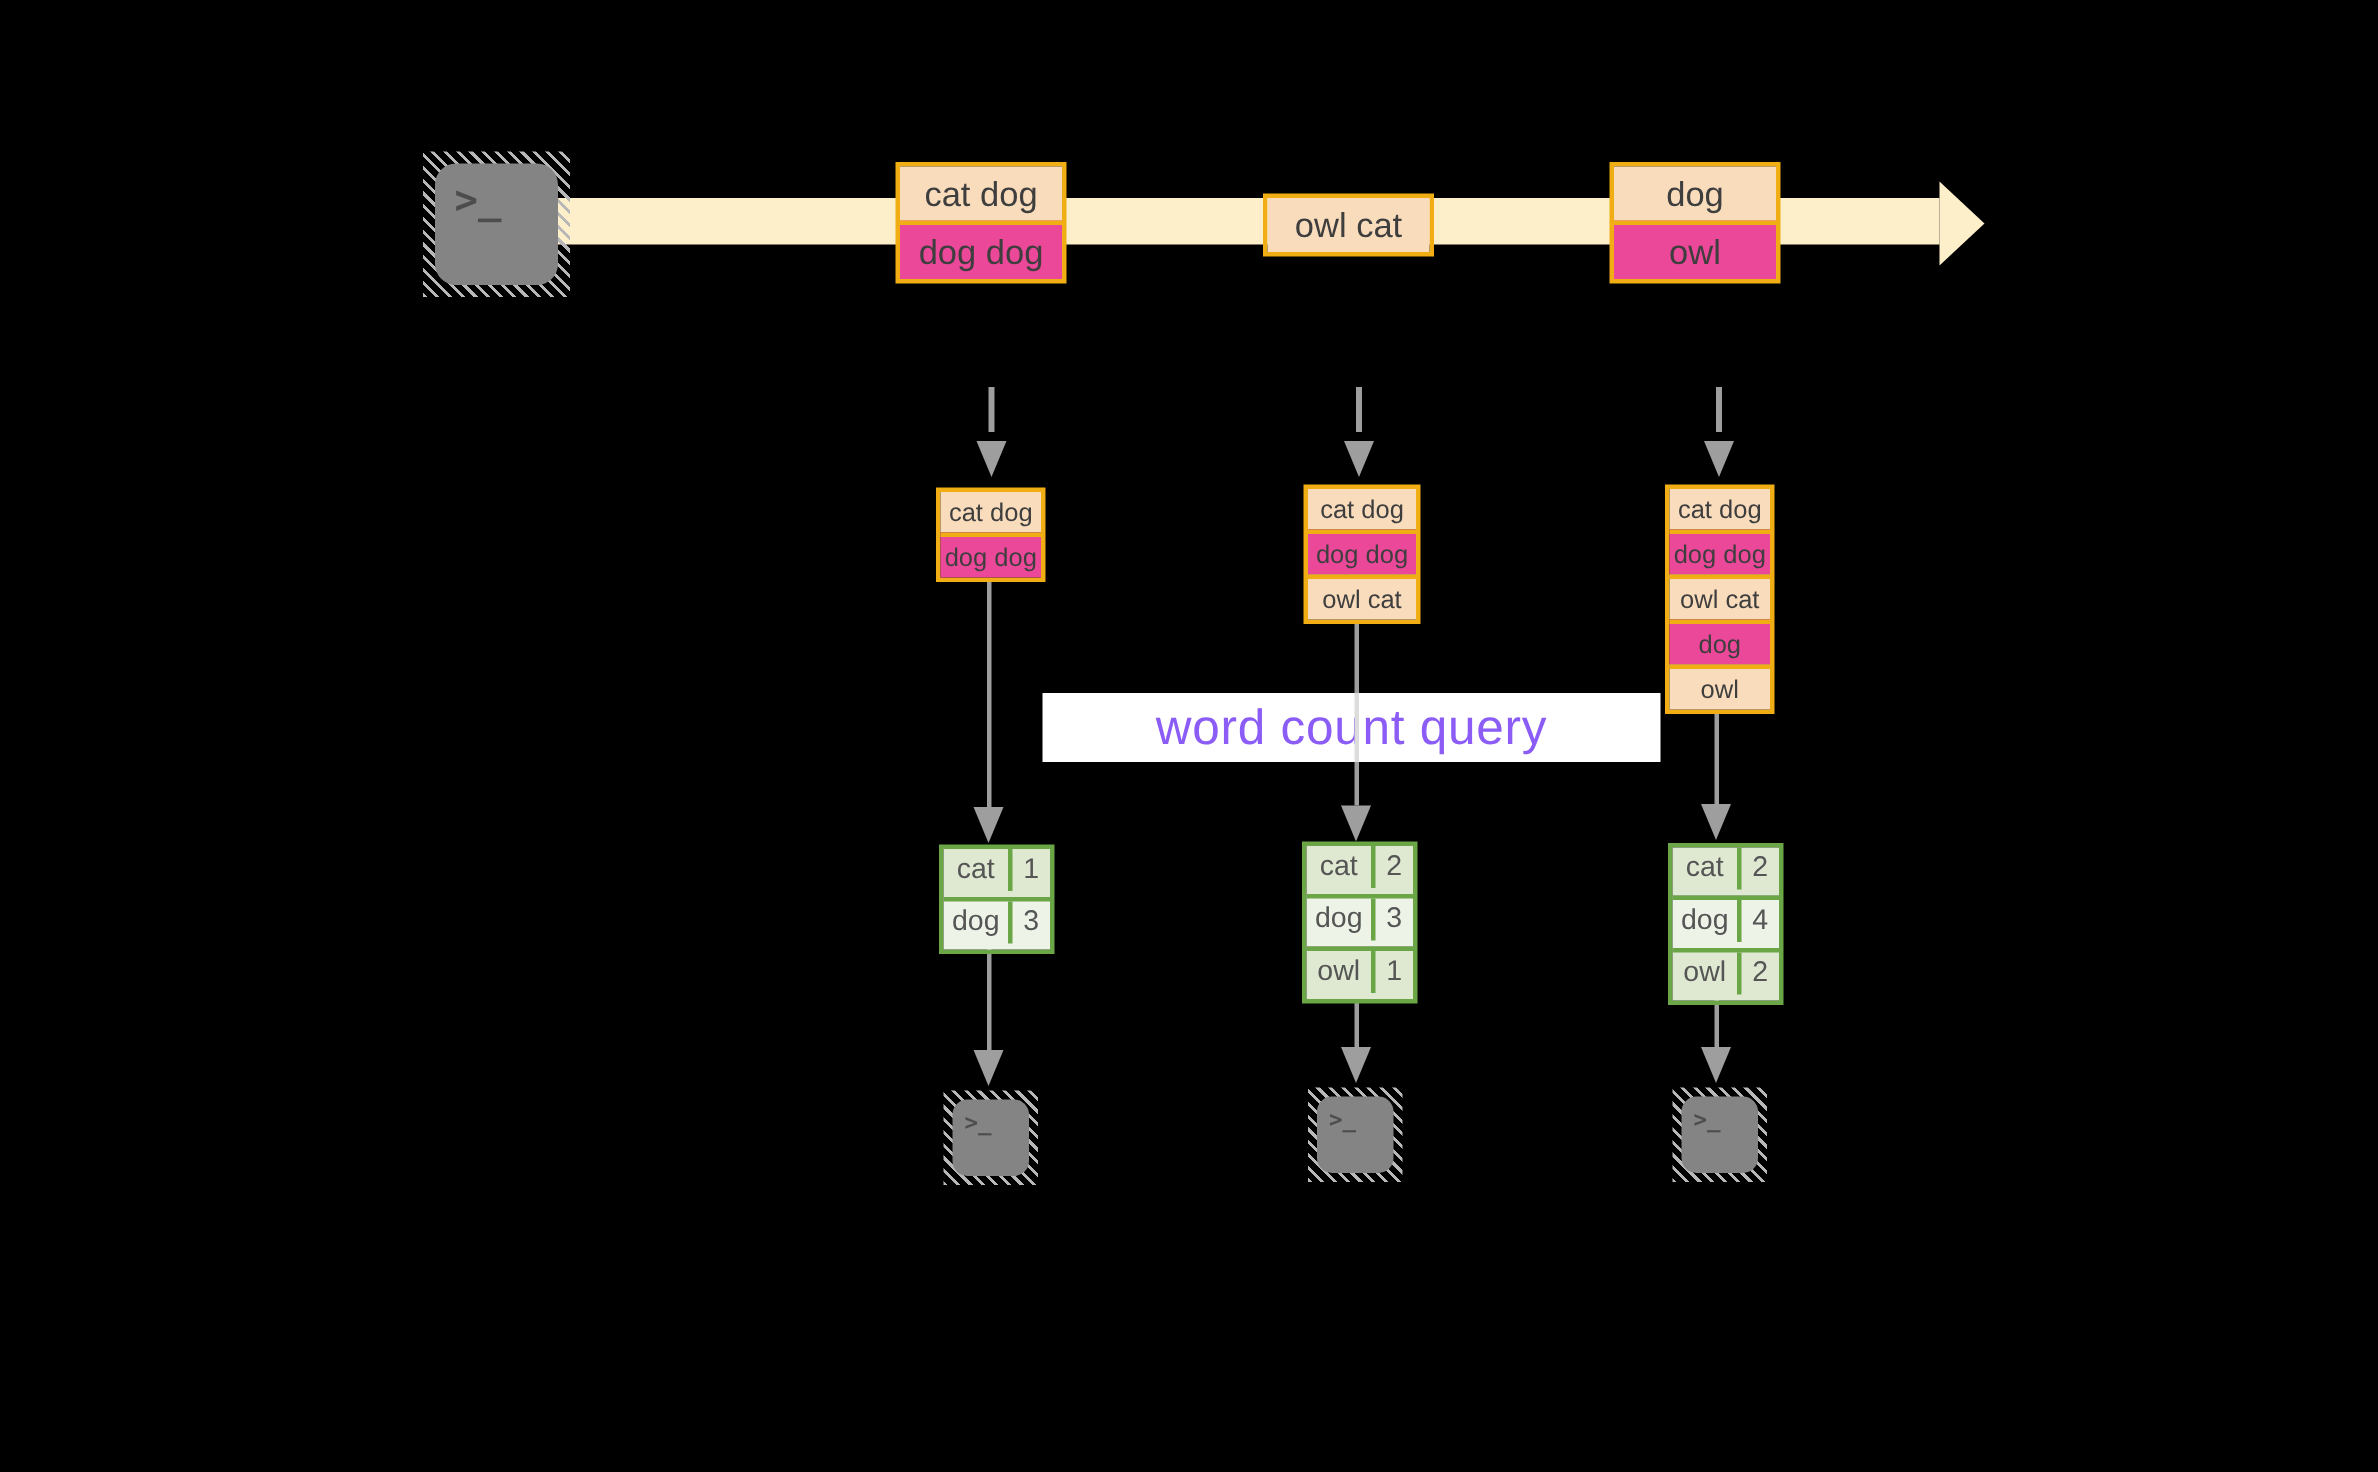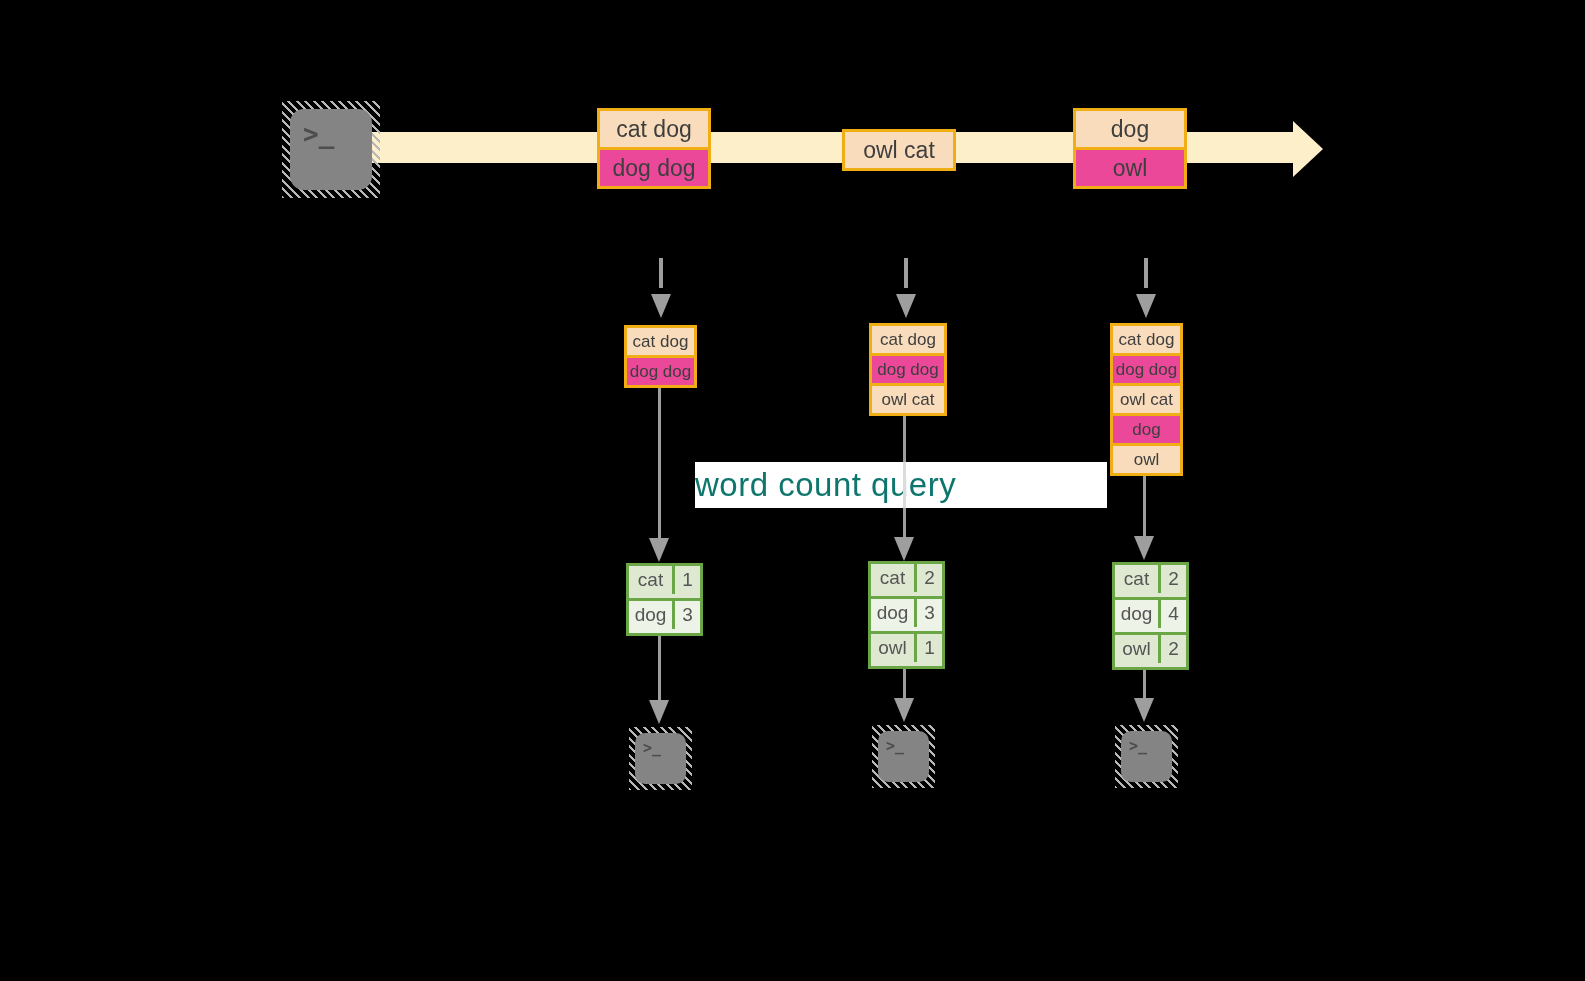--- a/index.html
+++ b/index.html
@@ -29,22 +29,22 @@
   .st .ocell{height:27px;line-height:27px;font-size:17px;}
 
   
   .gline{width:3px;background:#9e9e9e;z-index:0;}
   .gline.lite{background:#dcdcdc;z-index:4;}
   .ghead{width:0;height:0;border-left:10px solid transparent;border-right:10px solid transparent;
          border-top:24px solid #9e9e9e;z-index:0;}
   .dash{width:4px;height:30px;background:#9e9e9e;}
 
   
-  .qlabel{background:#fff;z-index:3;line-height:46px;font-size:33px;
-          color:#0f766e;font-weight:300;letter-spacing:.5px;}
+  .qlabel{background:#fff;z-index:3;text-align:center;line-height:46px;font-size:33px;
+          color:#8b5cf6;font-weight:300;letter-spacing:.5px;}
 
   
   .gtable{border:3px solid #6aa546;z-index:2;}
   .grow{display:flex;}
   .grow + .grow{border-top:3px solid #6aa546;}
   .gword{width:43px;text-align:center;color:#555;font-size:19px;line-height:28px;height:32px;}
   .gnum{width:25px;border-left:3px solid #6aa546;text-align:center;color:#555;
         font-size:19px;line-height:28px;height:28px;}
   .rowA{background:#dfe9d2;}
   .rowB{background:#edf3e7;}

